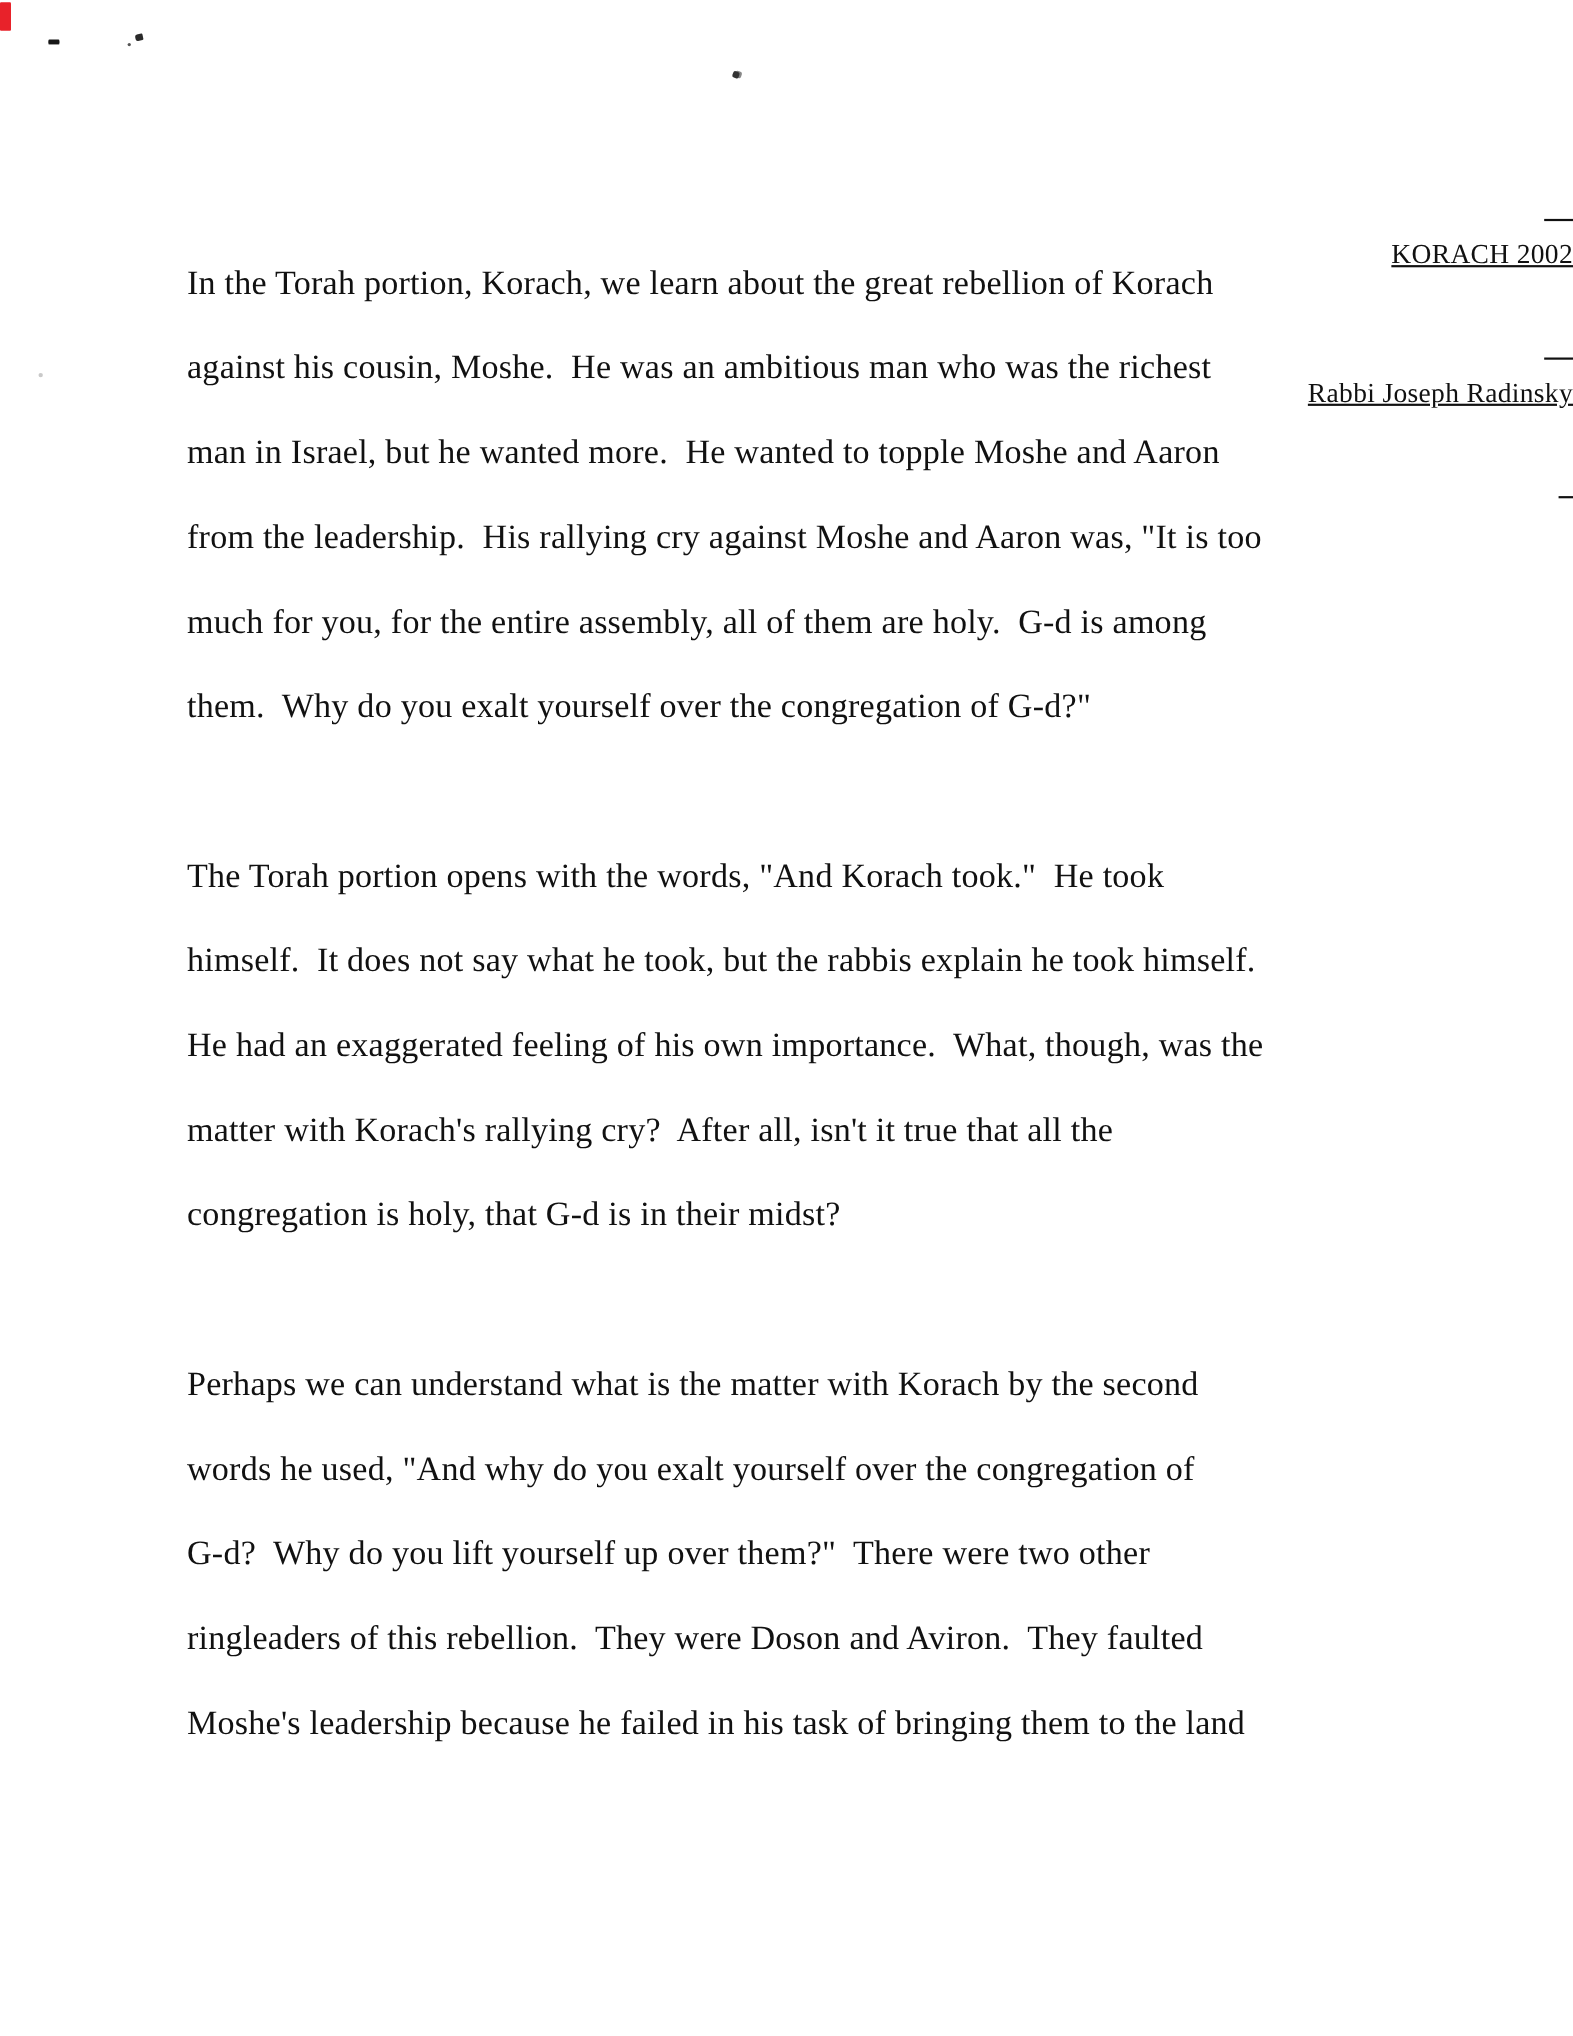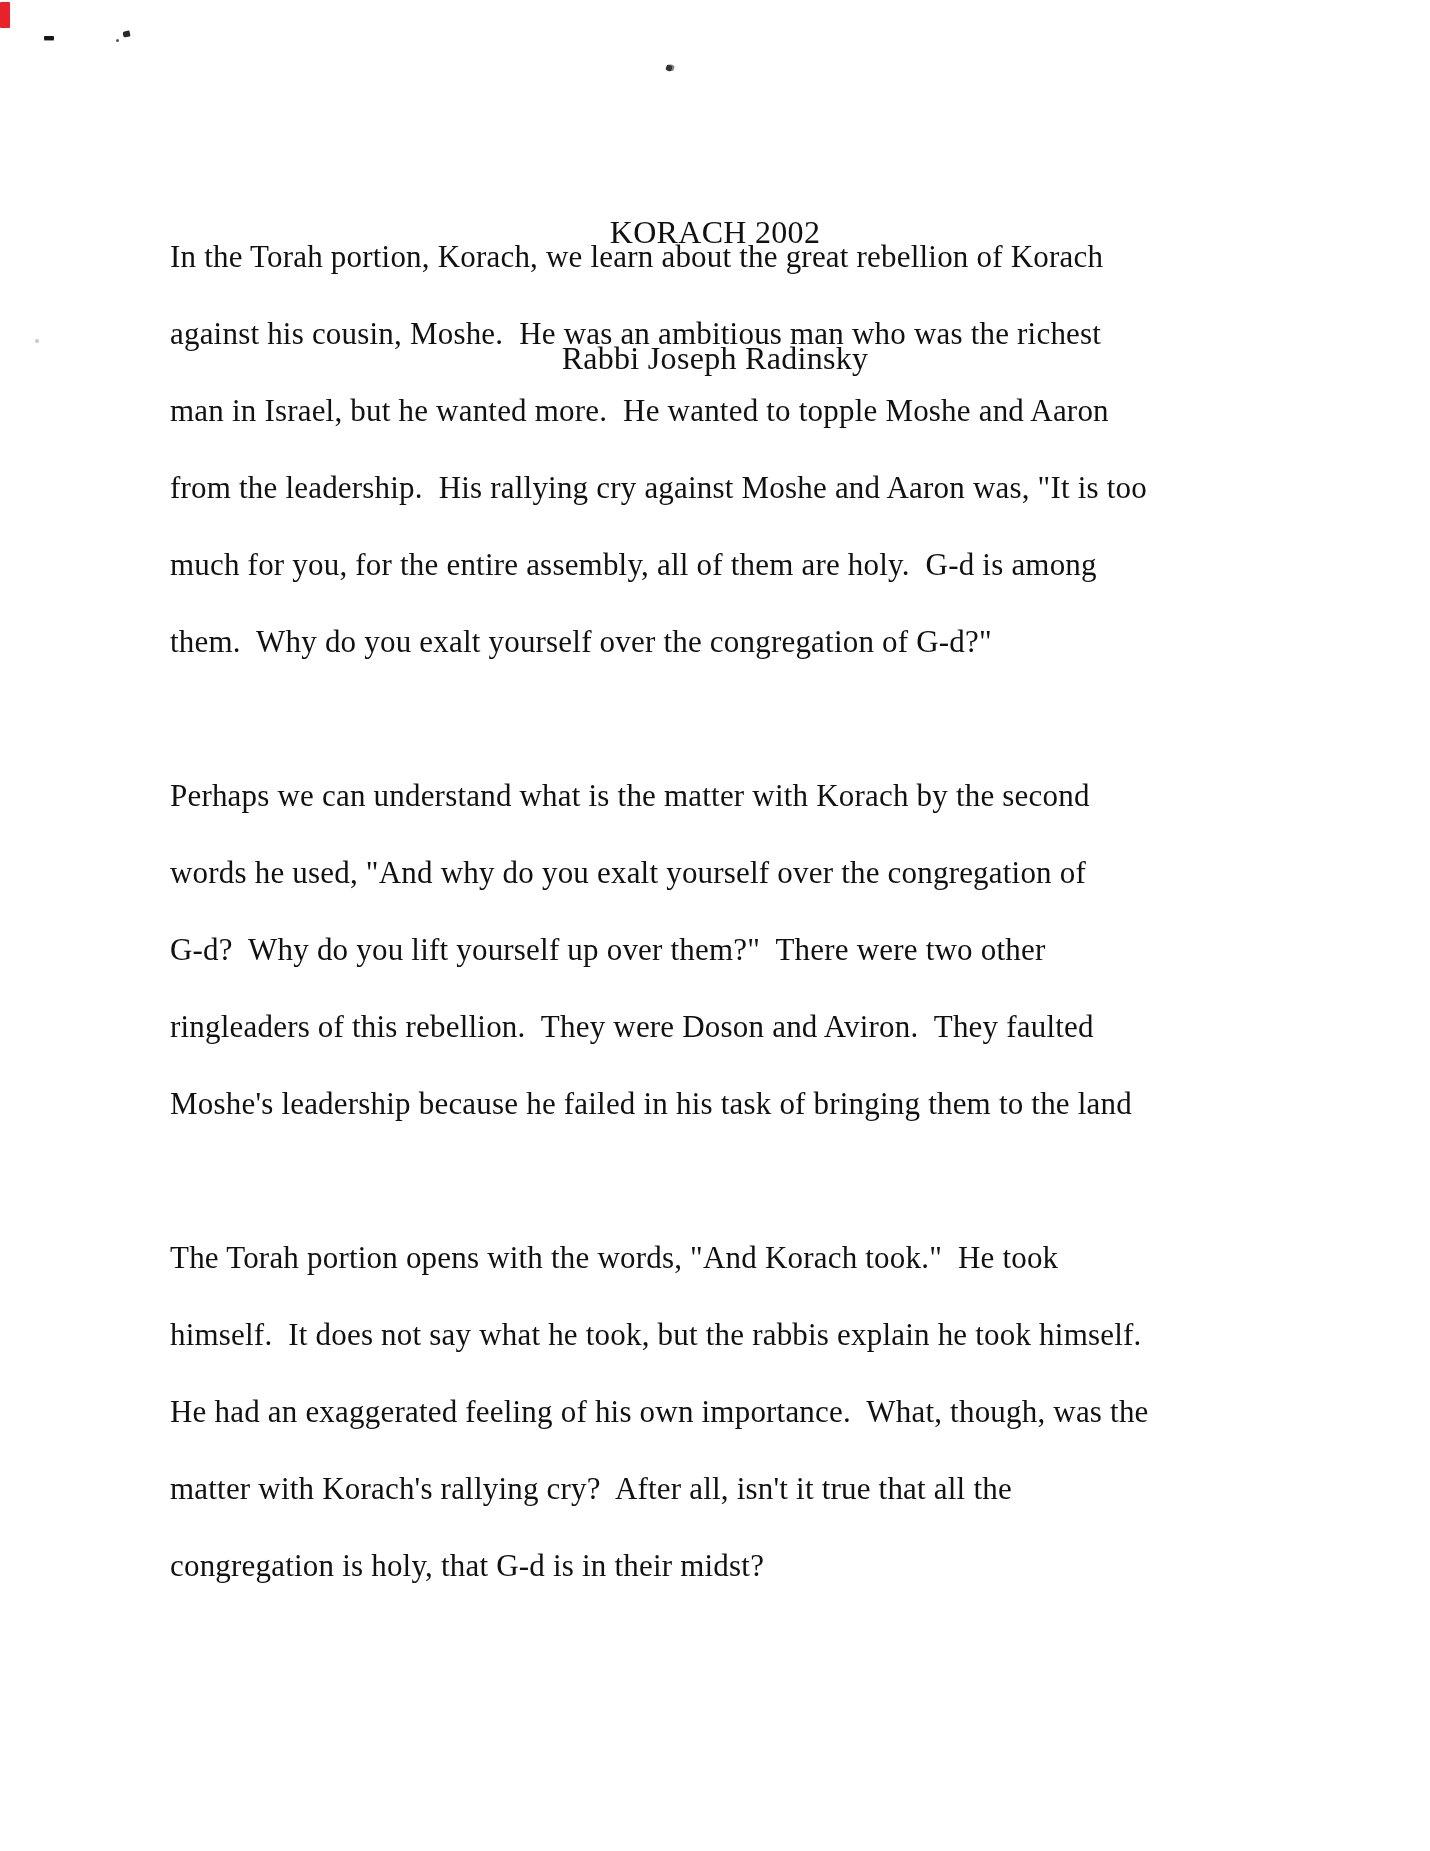--- a/index.html
+++ b/index.html
@@ -60,25 +60,26 @@
     background: #c9c9c9;
     border-radius: 50%;
   }
 
   
   .title-block {
     position: absolute;
     top: 127px;
     left: 0;
     width: 100%;
-    text-align: center;
-    font-size: 32px;
+    text-align: right;
+    font-size: 25px;
     line-height: 42px;
     letter-spacing: 0.3px;
     white-space: pre;
+    text-decoration: underline;
   }
 
   
   .body-text {
     position: absolute;
     left: 170px;
     top: 218px;
     width: 1200px;
     font-size: 31px;
     line-height: 77px;
@@ -109,25 +110,25 @@
     <div>Rabbi Joseph Radinsky</div>
   </header>
 
   <main class="body-text">
     <p>In the Torah portion, Korach, we learn about the great rebellion of Korach
 against his cousin, Moshe.  He was an ambitious man who was the richest
 man in Israel, but he wanted more.  He wanted to topple Moshe and Aaron
 from the leadership.  His rallying cry against Moshe and Aaron was, "It is too
 much for you, for the entire assembly, all of them are holy.  G-d is among
 them.  Why do you exalt yourself over the congregation of G-d?"</p>
+    <p>The Torah portion opens with the words, "And Korach took."  He took
+himself.  It does not say what he took, but the rabbis explain he took himself.
+He had an exaggerated feeling of his own importance.  What, though, was the
+matter with Korach's rallying cry?  After all, isn't it true that all the
+congregation is holy, that G-d is in their midst?</p>
     <p>Perhaps we can understand what is the matter with Korach by the second
 words he used, "And why do you exalt yourself over the congregation of
 G-d?  Why do you lift yourself up over them?"  There were two other
 ringleaders of this rebellion.  They were Doson and Aviron.  They faulted
 Moshe's leadership because he failed in his task of bringing them to the land</p>
-    <p>The Torah portion opens with the words, "And Korach took."  He took
-himself.  It does not say what he took, but the rabbis explain he took himself.
-He had an exaggerated feeling of his own importance.  What, though, was the
-matter with Korach's rallying cry?  After all, isn't it true that all the
-congregation is holy, that G-d is in their midst?</p>
   </main>
 
 </div>
 
 </body></html>

